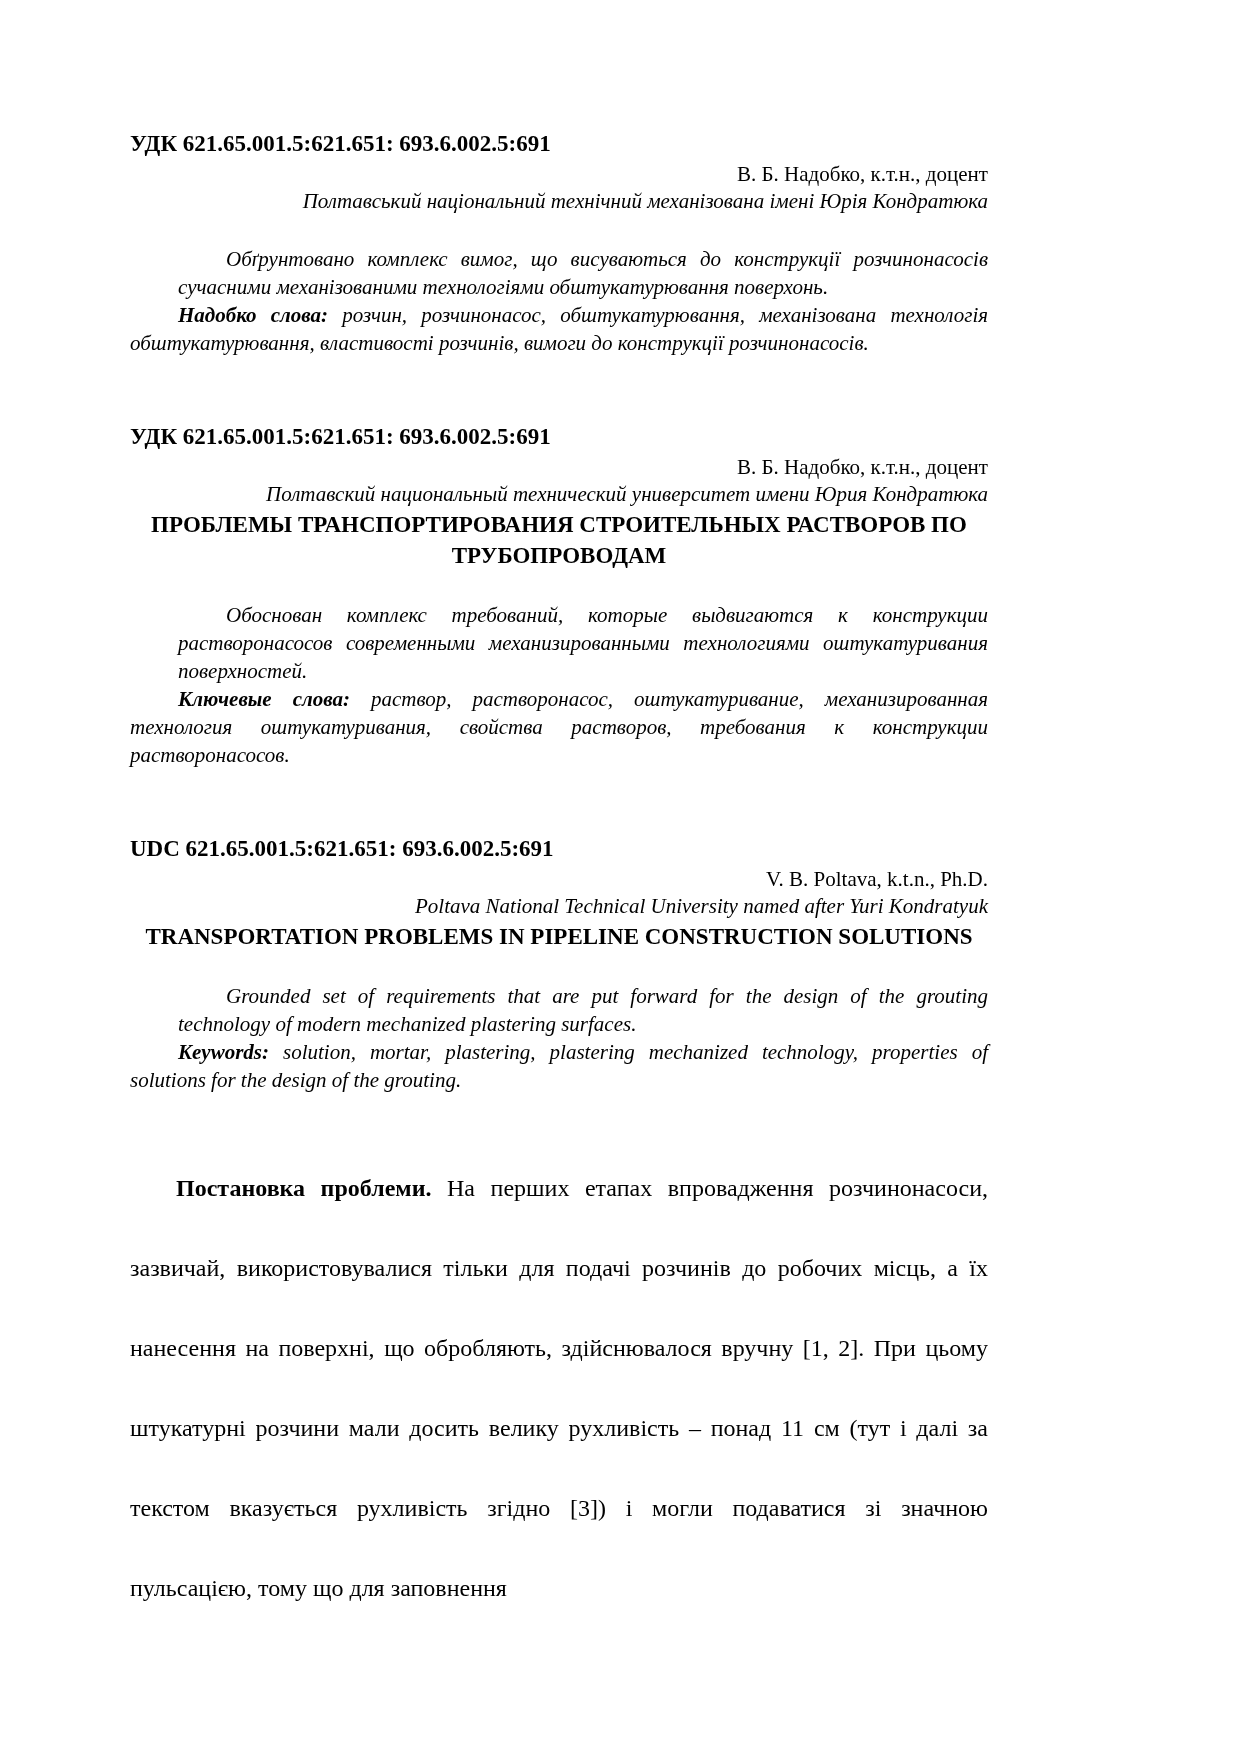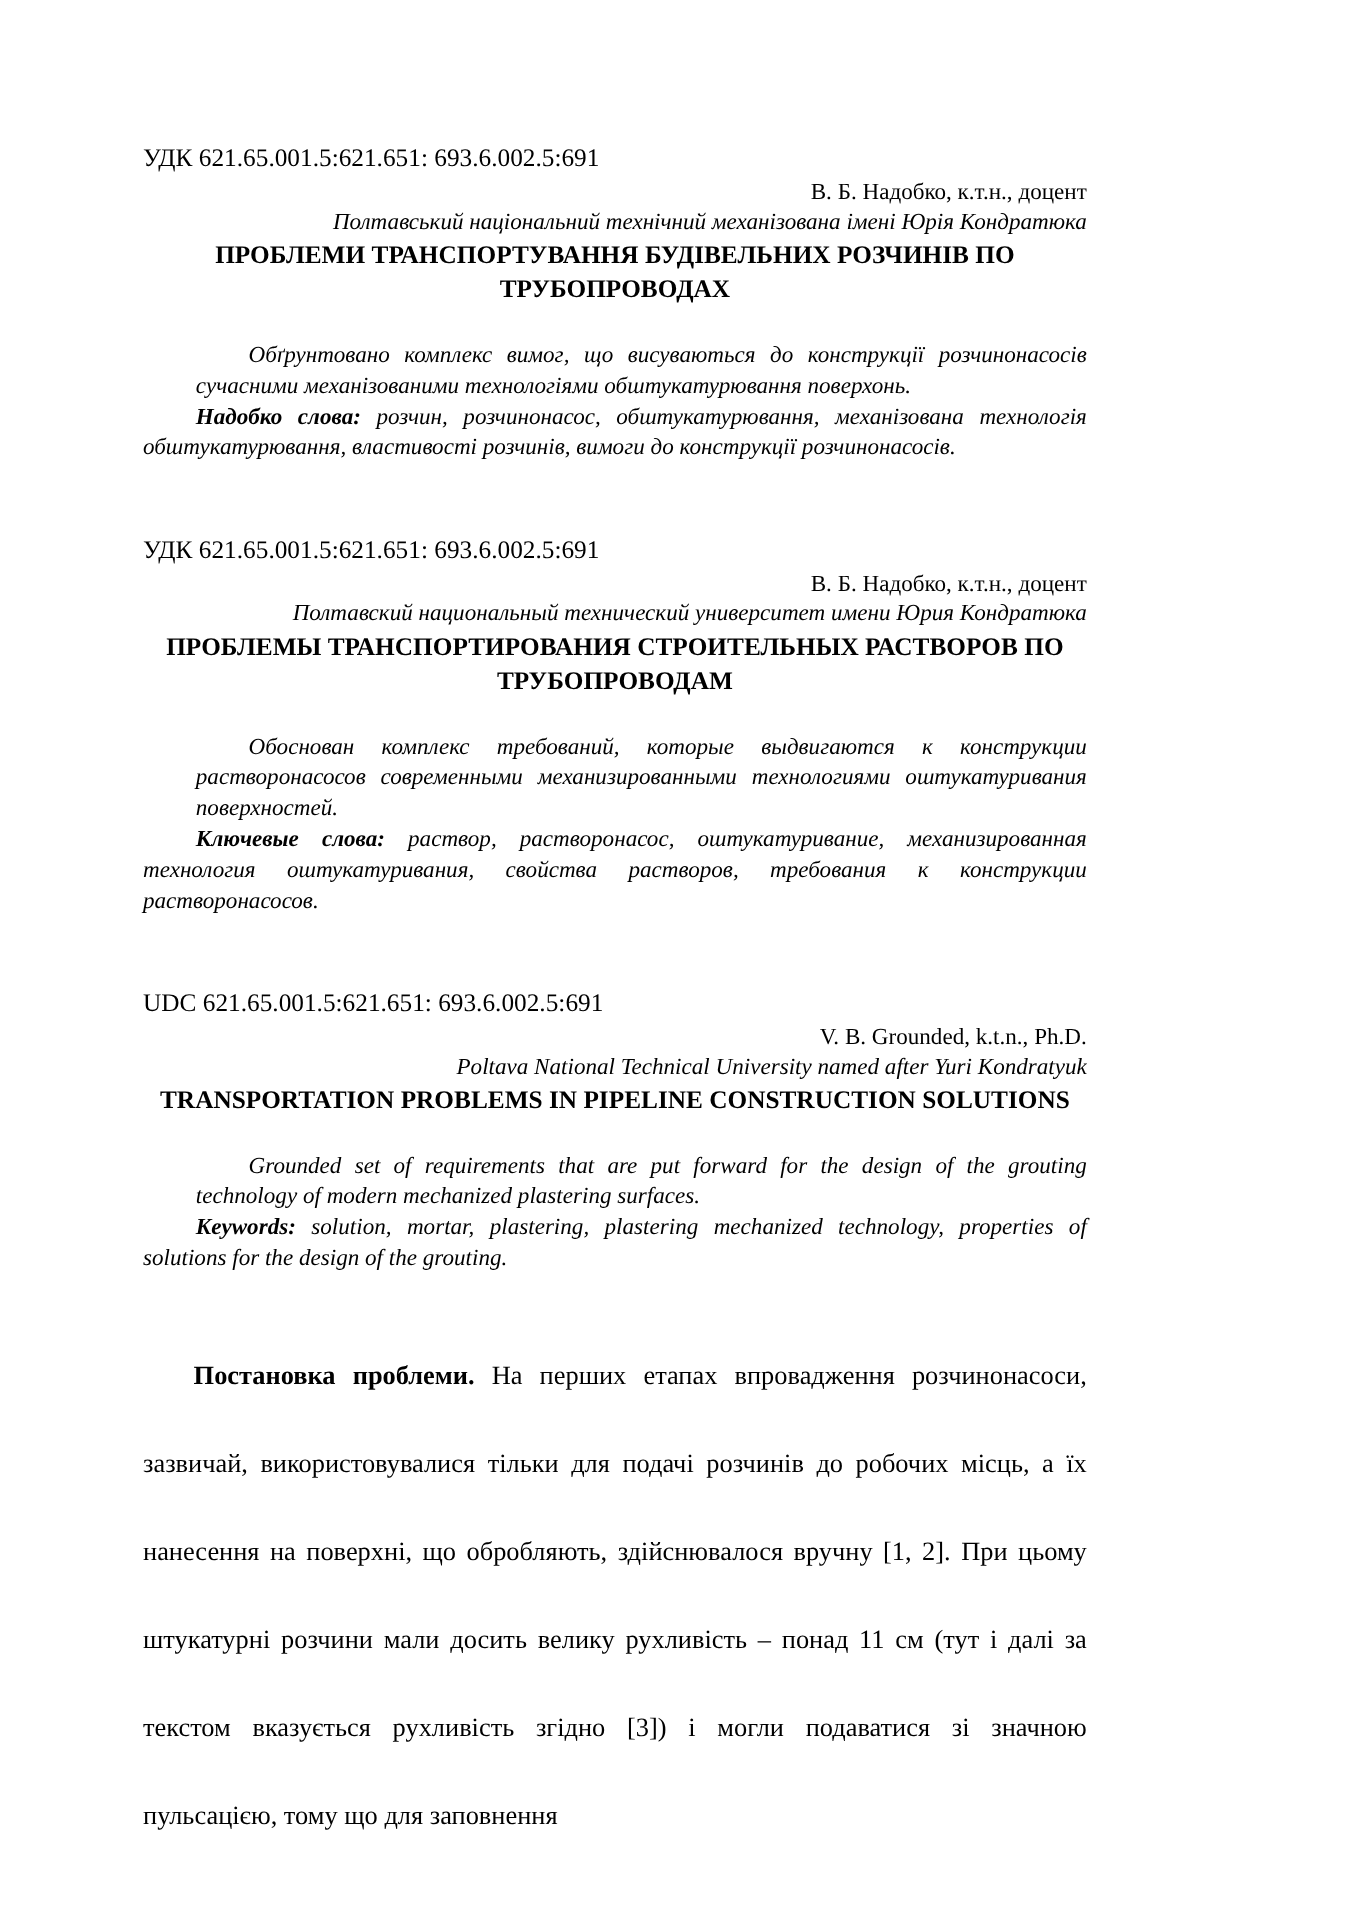--- a/index.html
+++ b/index.html
@@ -10,21 +10,21 @@
     height: 1754px;
     margin: 0 auto;
     background: #ffffff;
     color: #000000;
     font-family: "Liberation Serif", "DejaVu Serif", serif;
     padding: 130px 252px 0 130px;
     overflow: hidden;
   }
   .lang-block { margin-bottom: 66px; }
   .udc {
-    font-weight: normal;
+    font-weight: bold;
     font-size: 23px;
     line-height: 28px;
     margin-bottom: 3px;
     text-align: left;
   }
   .author {
     font-size: 21px;
     line-height: 27px;
     text-align: right;
   }
@@ -69,21 +69,20 @@
 </style>
 </head>
 <body>
 
 <div class="page">
 
   <section class="lang-block">
     <p class="udc">УДК 621.65.001.5:621.651: 693.6.002.5:691</p>
     <p class="author">В. Б. Надобко, к.т.н., доцент</p>
     <p class="institution">Полтавський національний технічний механізована імені Юрія Кондратюка</p>
-    <h1 class="title">ПРОБЛЕМИ ТРАНСПОРТУВАННЯ БУДІВЕЛЬНИХ РОЗЧИНІВ ПО ТРУБОПРОВОДАХ</h1>
     <p class="abstract">Обґрунтовано комплекс вимог, що висуваються до конструкції розчинонасосів сучасними механізованими технологіями обштукатурювання поверхонь.</p>
     <p class="keywords">
       <span class="kw-label">Надобко слова:</span>
       <span>розчин, розчинонасос, обштукатурювання, механізована технологія обштукатурювання, властивості розчинів, вимоги до конструкції розчинонасосів.</span>
     </p>
   </section>
 
   <section class="lang-block">
     <p class="udc">УДК 621.65.001.5:621.651: 693.6.002.5:691</p>
     <p class="author">В. Б. Надобко, к.т.н., доцент</p>
@@ -91,21 +90,21 @@
     <h1 class="title">ПРОБЛЕМЫ ТРАНСПОРТИРОВАНИЯ СТРОИТЕЛЬНЫХ РАСТВОРОВ ПО ТРУБОПРОВОДАМ</h1>
     <p class="abstract">Обоснован комплекс требований, которые выдвигаются к конструкции растворонасосов современными механизированными технологиями оштукатуривания поверхностей.</p>
     <p class="keywords">
       <span class="kw-label">Ключевые слова:</span>
       <span>раствор, растворонасос, оштукатуривание, механизированная технология оштукатуривания, свойства растворов, требования к конструкции растворонасосов.</span>
     </p>
   </section>
 
   <section class="lang-block">
     <p class="udc">UDC 621.65.001.5:621.651: 693.6.002.5:691</p>
-    <p class="author">V. B. Grounded, k.t.n., Ph.D.</p>
+    <p class="author">V. B. Poltava, k.t.n., Ph.D.</p>
     <p class="institution">Poltava National Technical University named after Yuri Kondratyuk</p>
     <h1 class="title">TRANSPORTATION PROBLEMS IN PIPELINE CONSTRUCTION SOLUTIONS</h1>
     <p class="abstract">Grounded set of requirements that are put forward for the design of the grouting technology of modern mechanized plastering surfaces.</p>
     <p class="keywords">
       <span class="kw-label">Keywords:</span>
       <span>solution, mortar, plastering, plastering mechanized technology, properties of solutions for the design of the grouting.</span>
     </p>
   </section>
 
   <p class="body-par">

